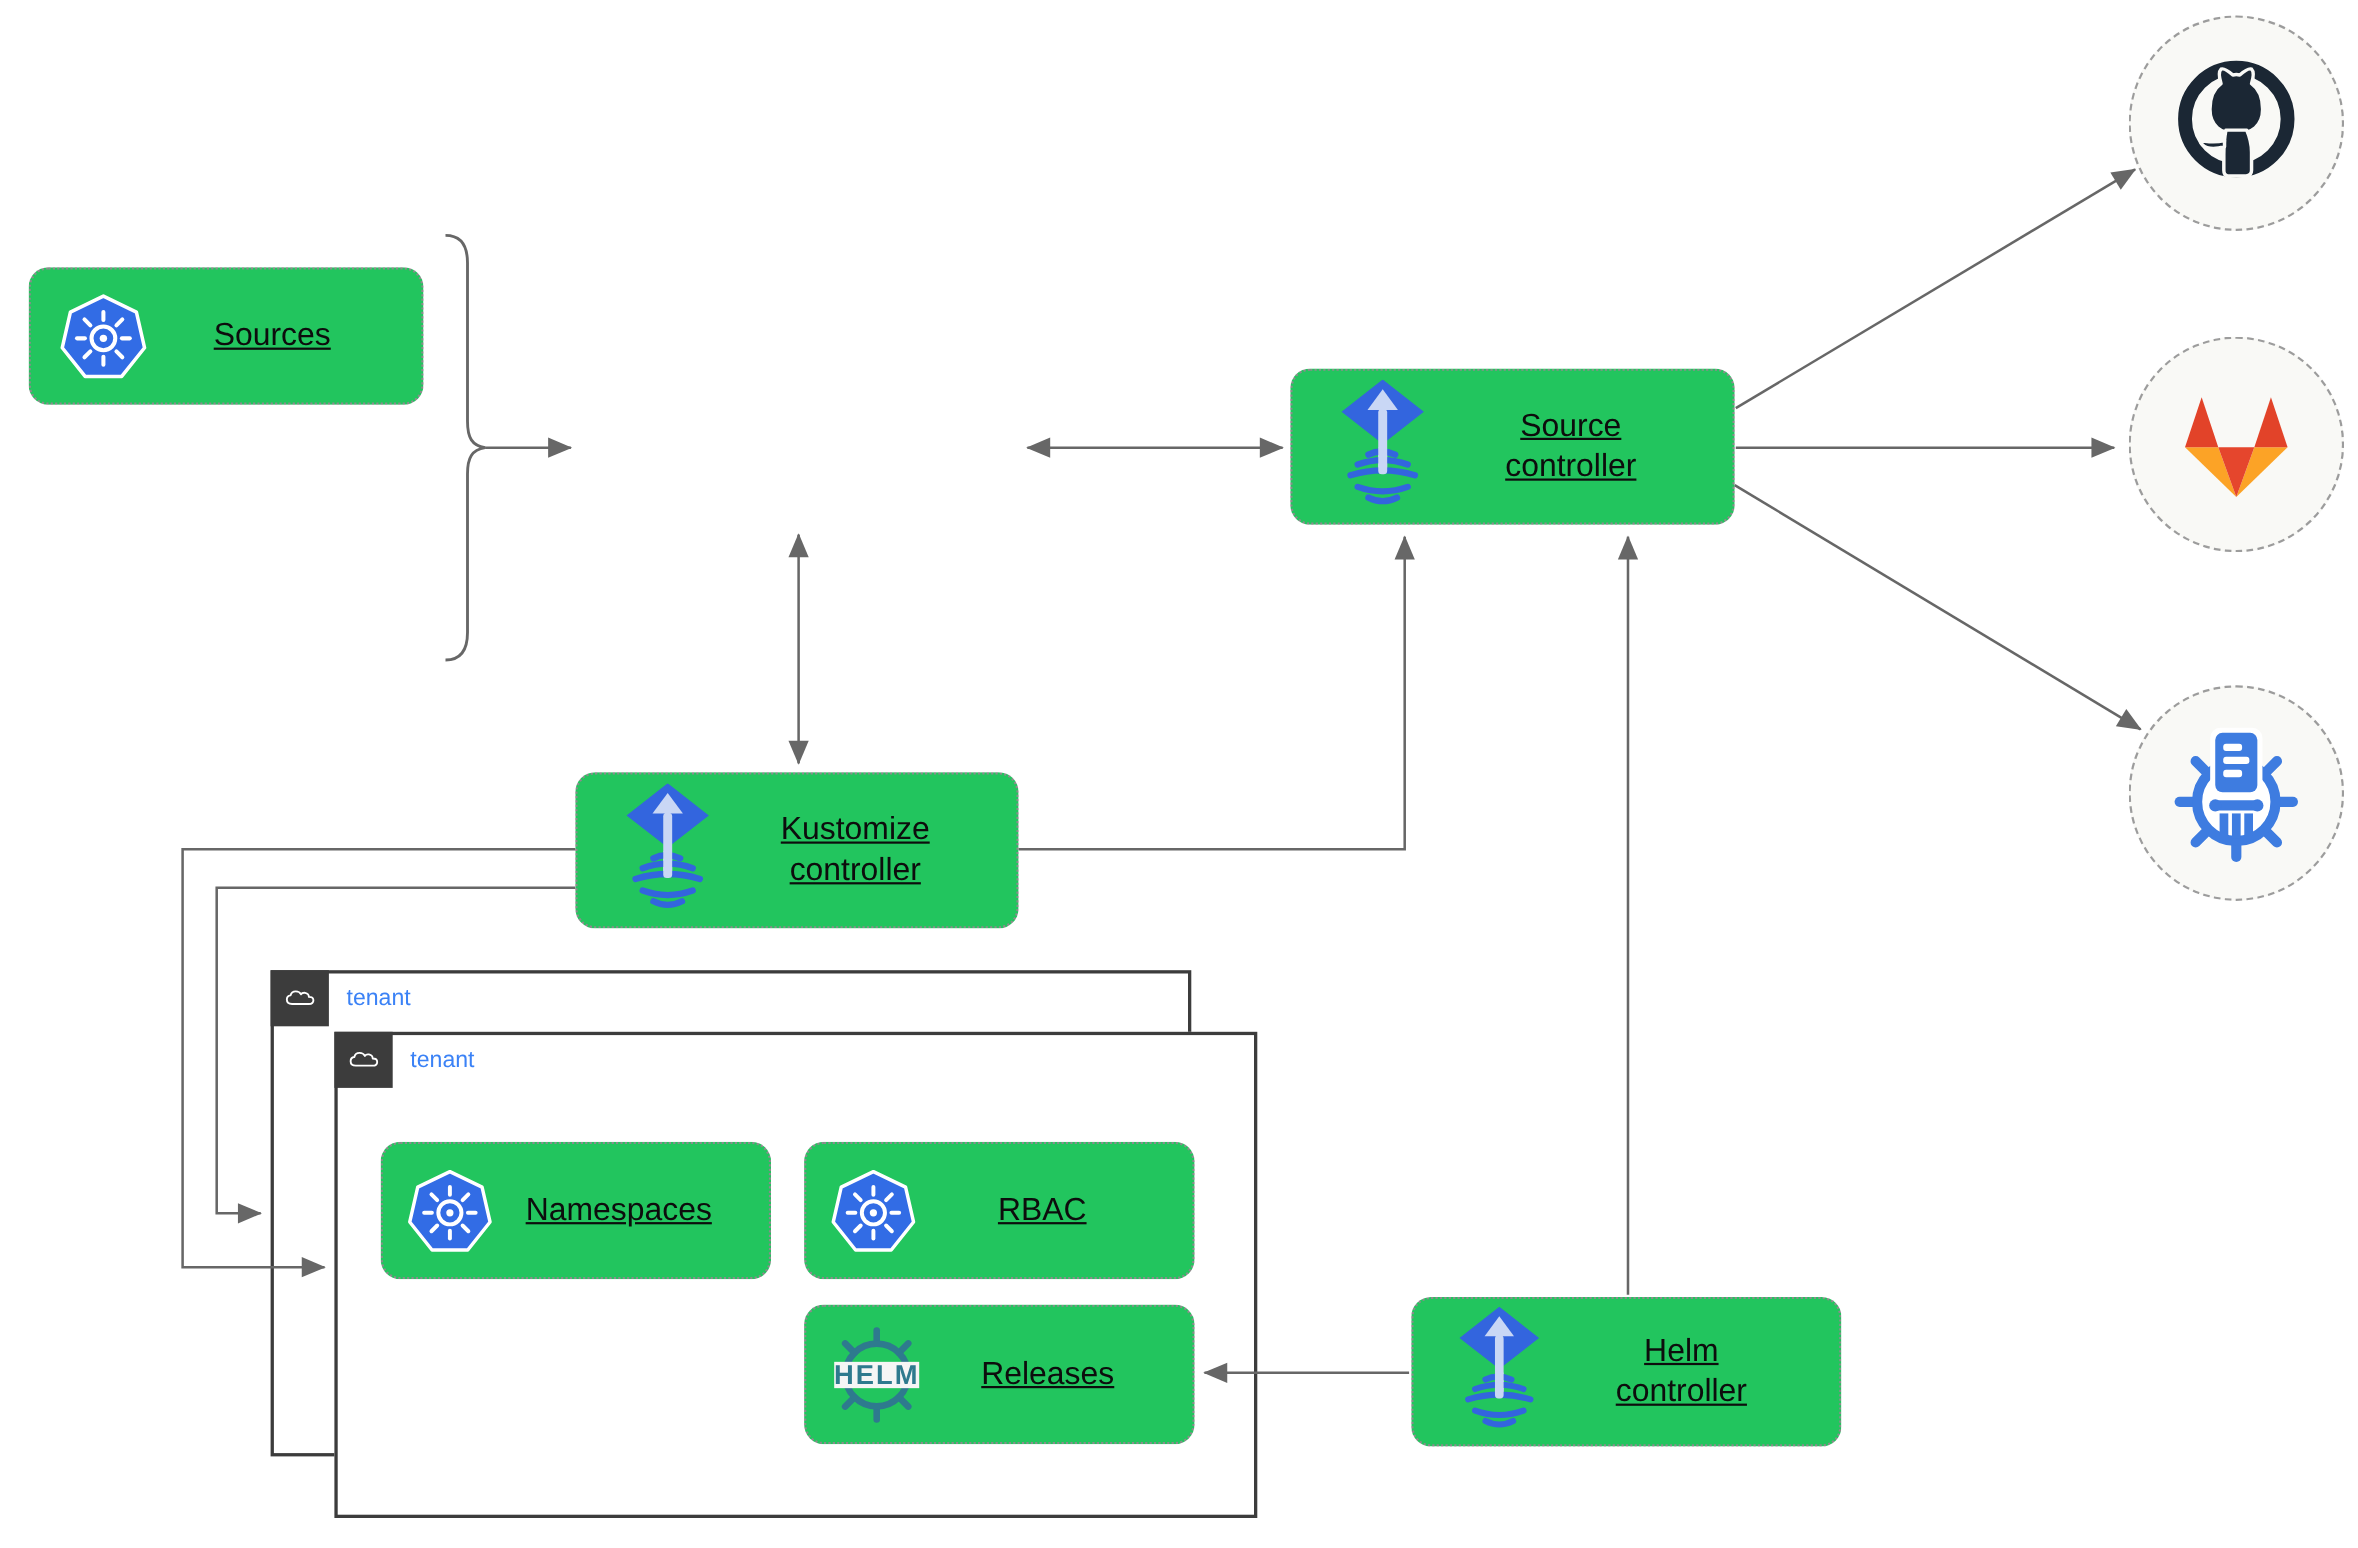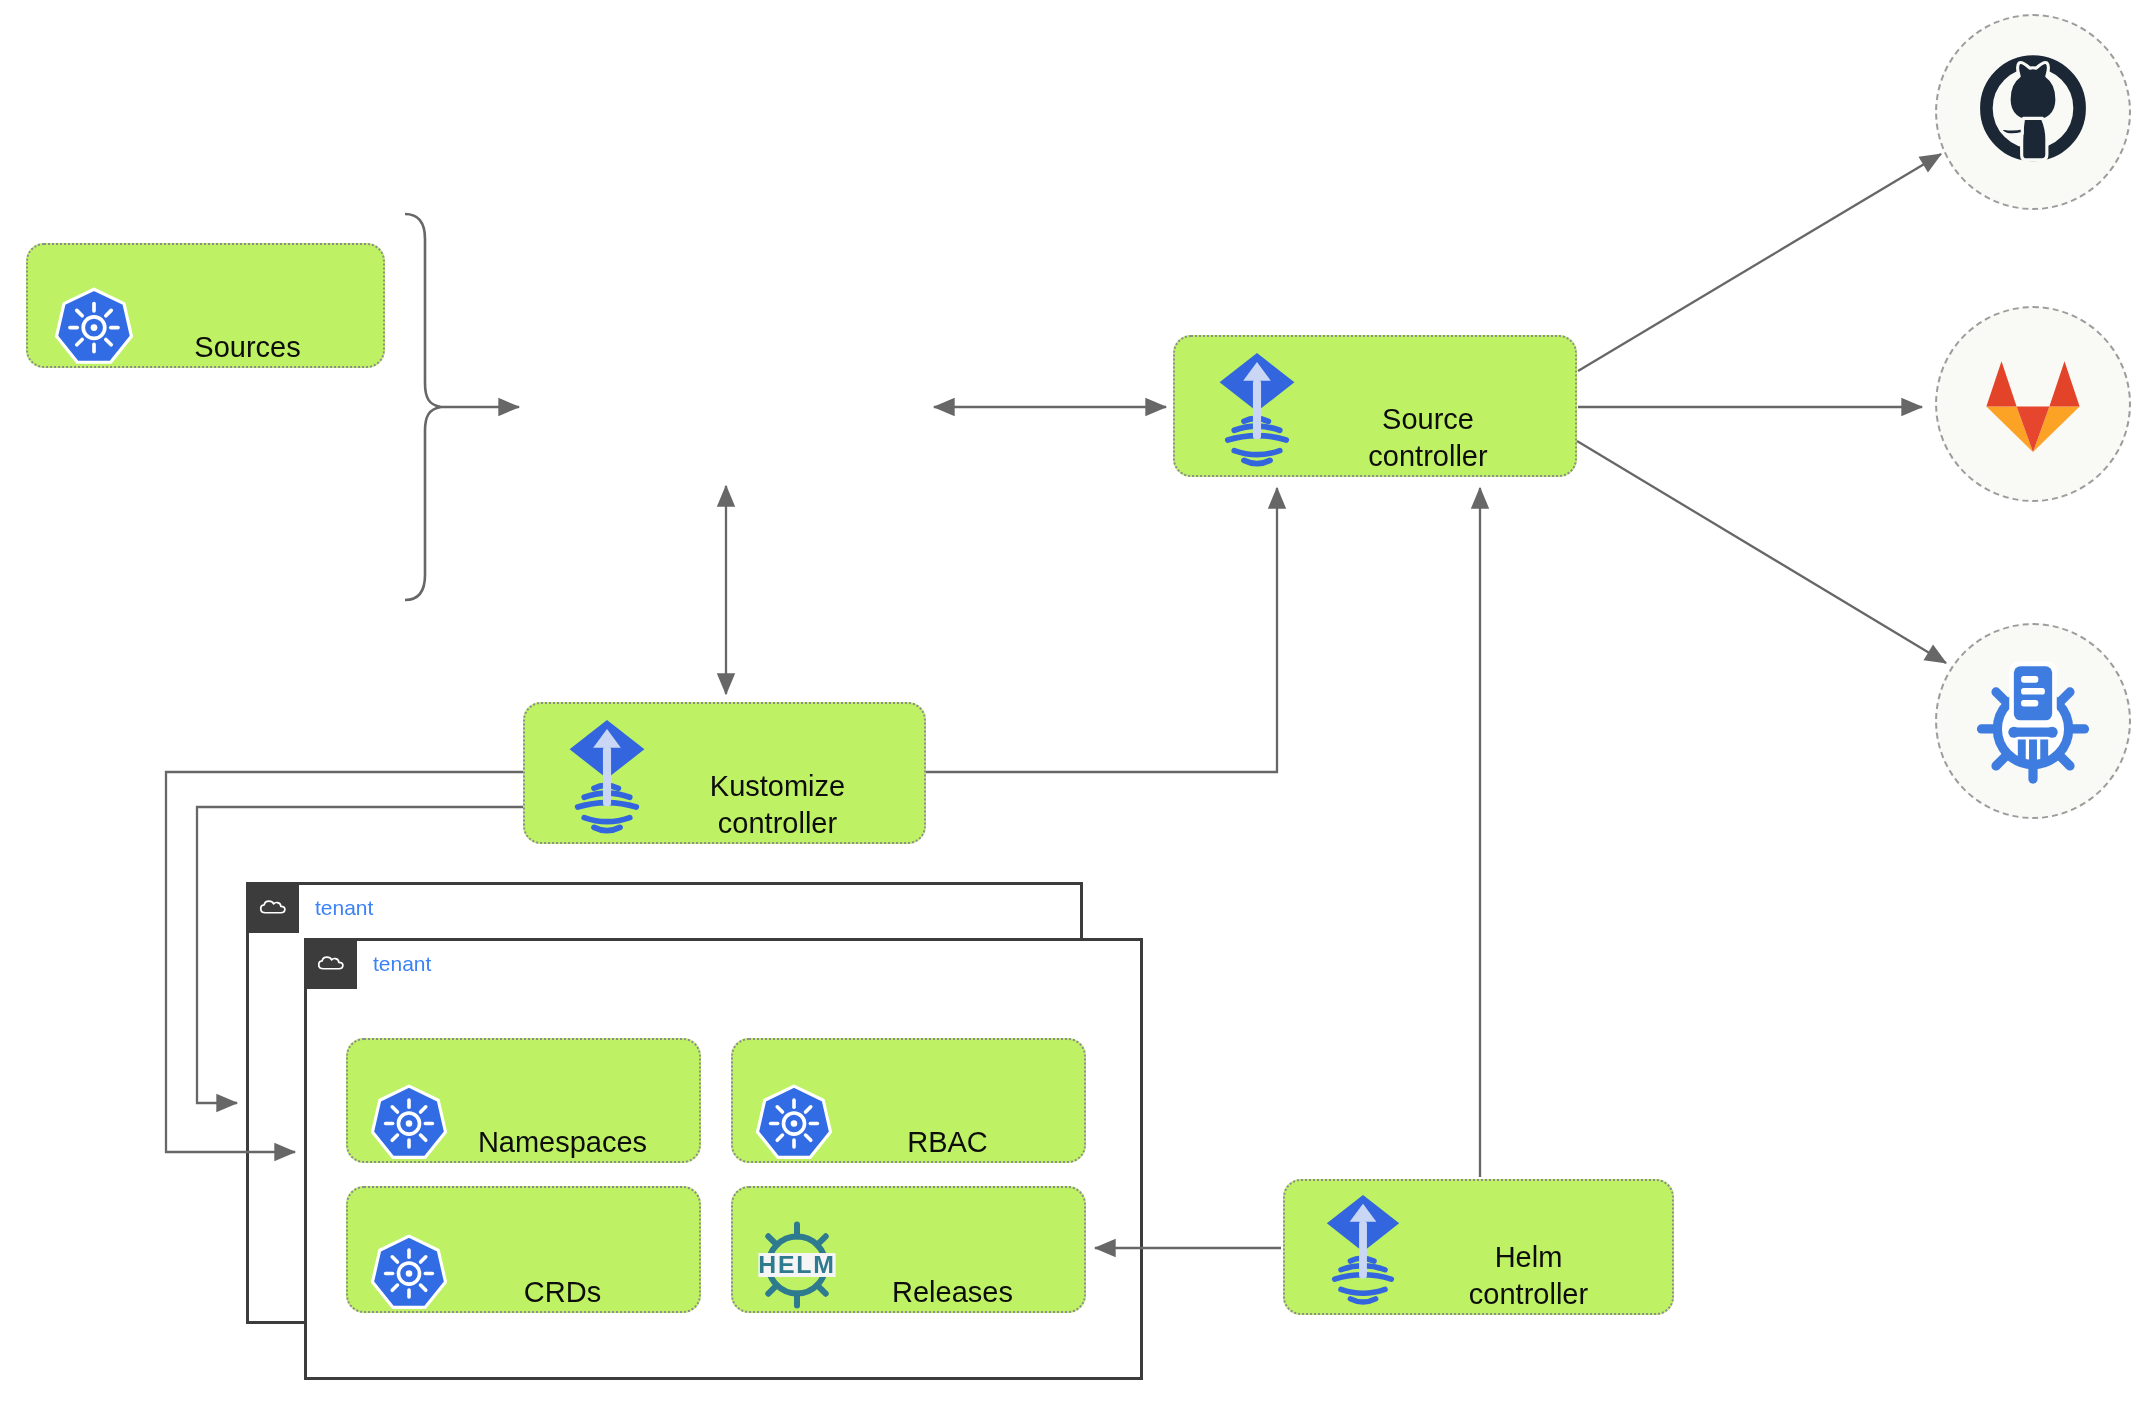--- a/index.html
+++ b/index.html
@@ -2,23 +2,23 @@
 <html><head>
 <meta charset="utf-8">
 <style>
   html,body{margin:0;padding:0;background:#ffffff;}
   .canvas{
     position:relative;width:2144px;height:1407px;background:#ffffff;overflow:hidden;
     font-family:"Liberation Sans","DejaVu Sans",sans-serif;color:#0d0d0d;
   }
   
   .node{
-    position:absolute;box-sizing:border-box;background:#bef264;
+    position:absolute;box-sizing:border-box;background:#22c55e;
     border:2px dotted #8c8c8c;border-radius:18px;
-    display:flex;align-items:flex-end;
+    display:flex;align-items:center;text-decoration:underline;
   }
   .node .lbl{
     flex:1;text-align:center;font-size:29px;line-height:1.28;color:#0d0d0d;
     white-space:pre-line;padding-right:22px;
   }
   .node svg.ic{flex:0 0 auto;}
   
   .tenant{position:absolute;box-sizing:border-box;background:#ffffff;border:3px solid #3c3c3c;}
   .tenant .tab{
     position:absolute;left:-3px;top:-3px;width:53px;height:51px;background:#3c3c3c;
@@ -137,26 +137,20 @@
       <div class="lbl">RBAC</div>
     </div>
 
     <div class="node" style="left:39px;top:97px;width:355px;height:125px;">
       <svg class="ic" width="78" height="78" style="margin-left:22px">
           <use href="#sym-k8s"></use>
         </svg>
       <div class="lbl">Namespaces</div>
     </div>
 
-    <div class="node" style="left:39px;top:245px;width:355px;height:127px;">
-      <svg class="ic" width="78" height="78" style="margin-left:22px">
-          <use href="#sym-k8s"></use>
-        </svg>
-      <div class="lbl">CRDs</div>
-    </div>
 
     <div class="node" style="left:424px;top:245px;width:355px;height:127px;">
       <svg class="ic" width="92" height="92" viewBox="0 0 100 100" style="margin-left:18px">
         <g stroke="#2e7a8e" stroke-width="6.5" stroke-linecap="round">
           <line x1="50" y1="19" x2="50" y2="6"></line>
           <line x1="71.9" y1="28.1" x2="81.2" y2="18.8"></line>
           <line x1="28.1" y1="28.1" x2="18.8" y2="18.8"></line>
           <line x1="50" y1="81" x2="50" y2="94"></line>
           <line x1="71.9" y1="71.9" x2="81.2" y2="81.2"></line>
           <line x1="28.1" y1="71.9" x2="18.8" y2="81.2"></line>

